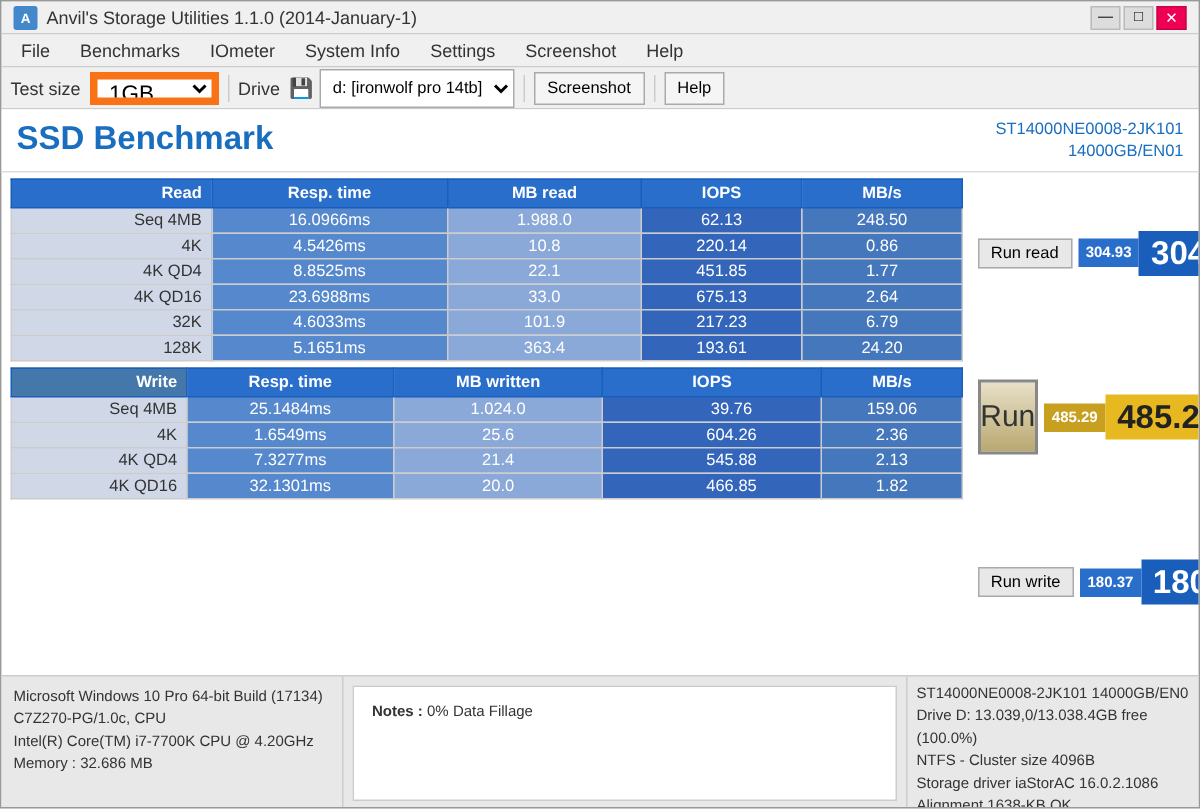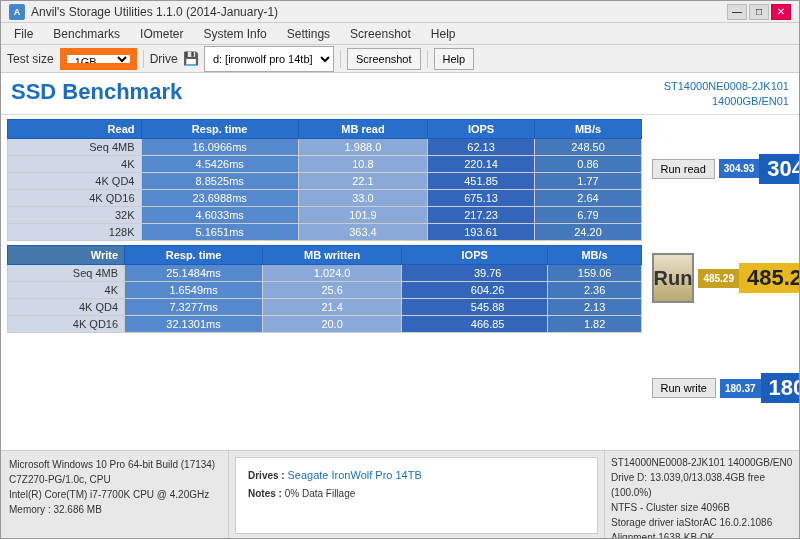--- a/index.html
+++ b/index.html
@@ -81,22 +81,22 @@
       padding: 0 6px;
       gap: 4px;
     }
     .toolbar-label {
       font-size: 12px;
       color: #333;
       margin-right: 2px;
     }
     .toolbar-select {
       height: 22px;
-      font-size: 11px;
-      border: 7px solid #f97316;
+      font-size: 15px;
+      border: 5px solid #f97316;
       background: white;
       padding: 0 4px;
       min-width: 60px;
     }
     .toolbar-drive-select {
       height: 26px;
       font-size: 11px;
       border: 1px solid #aaa;
       background: white;
       padding: 0 4px;
@@ -288,21 +288,21 @@
       min-width: 74px;
       text-align: center;
     }
 
     .run-btn {
       width: 60px;
       height: 50px;
       background: linear-gradient(to bottom, #e8e0c8, #b8a870);
       border: 2px solid #888;
       font-size: 20px;
-      font-weight: bold;
+      font-weight: normal;
       color: #333;
       cursor: pointer;
       display: flex;
       align-items: center;
       justify-content: center;
     }
 
     .score-box-gold .score-small {
       background: #c8a020;
     }
@@ -552,24 +552,20 @@
   <div class="bottom-bar">
     <div class="bottom-left">
       <div>Microsoft Windows 10 Pro 64-bit Build (17134)</div>
       <div>C7Z270-PG/1.0c, CPU</div>
       <div>Intel(R) Core(TM) i7-7700K CPU @ 4.20GHz</div>
       <div>Memory : 32.686 MB</div>
 
     </div>
     <div class="bottom-center">
       <div>
-        <span class="center-label">Drives :</span>
-        <span class="highlight">Seagate IronWolf Pro 14TB</span>
-      </div>
-      <div>
         <span class="center-label">Notes :</span>
         <span>0% Data Fillage</span>
       </div>
     </div>
     <div class="bottom-right">
       <div>ST14000NE0008-2JK101 14000GB/EN0</div>
       <div>Drive D: 13.039,0/13.038.4GB free (100.0%)</div>
       <div>NTFS - Cluster size 4096B</div>
       <div>Storage driver  iaStorAC 16.0.2.1086</div>
       <div>Alignment 1638-KB OK</div>

